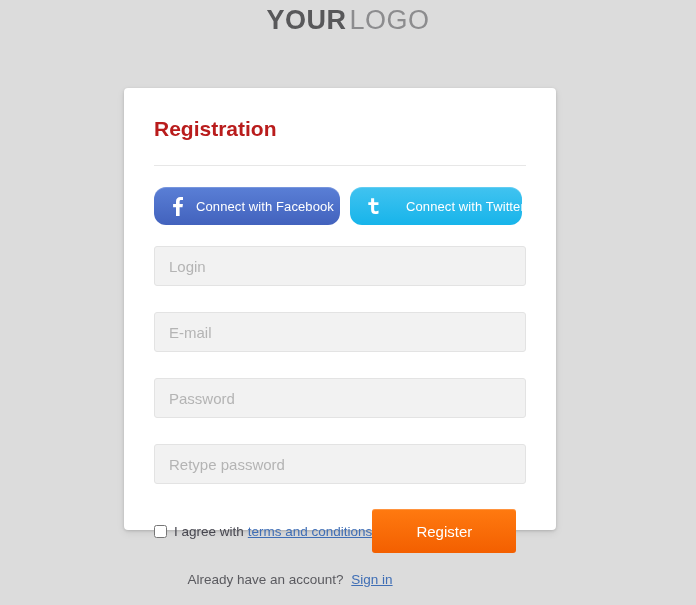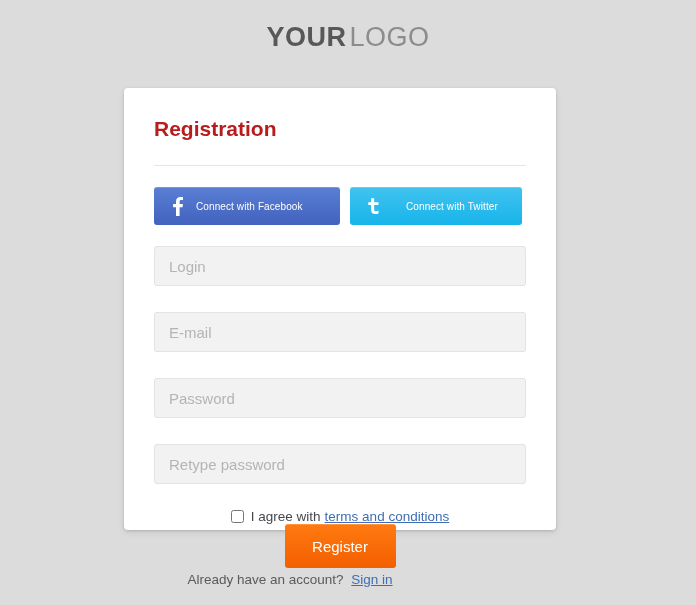--- a/index.html
+++ b/index.html
@@ -16,21 +16,21 @@
 
   .page {
     width: 696px;
     height: 605px;
     position: relative;
   }
 
   
   .logo {
     text-align: center;
-    padding-top: 21px;
+    padding-top: 4px;
     font-size: 27px;
     letter-spacing: 0.5px;
     line-height: 1.2;
     user-select: none;
   }
   .logo-your {
     font-weight: bold;
     color: #58585a;
   }
   .logo-logo {
@@ -72,24 +72,24 @@
   }
 
   
   .social-row {
     display: flex;
     gap: 10px;
     margin-top: 21px;
   }
   .btn-social {
     border: 0;
-    border-radius: 3px;
+    border-radius: 12px;
     color: #ffffff;
     font-family: "Liberation Sans", sans-serif;
-    font-size: 10px;
+    font-size: 13px;
     height: 38px;
     display: flex;
     align-items: center;
     padding: 0 14px;
     cursor: pointer;
     white-space: nowrap;
     box-shadow: inset 0 1px 0 rgba(255,255,255,0.18);
   }
   .btn-facebook {
     background: linear-gradient(to bottom, #5a7fd6 0%, #4262bd 100%);
@@ -135,21 +135,20 @@
     color: #b4b4b4;
     opacity: 1;
   }
   .field-first { margin-top: 21px; }
 
   
   .form-footer {
     display: flex;
     align-items: center;
     margin-top: 25px;
-    flex-direction: column;
   }
   .agree {
     display: flex;
     align-items: center;
     font-size: 13.5px;
     color: #46464f;
   }
   .checkbox {
     width: 13px;
     height: 13px;
@@ -163,21 +162,21 @@
     text-decoration: underline;
     cursor: pointer;
   }
   .btn-register {
     border: 0;
     border-radius: 3px;
     background: linear-gradient(to bottom, #ff7a10 0%, #f35f00 100%);
     color: #ffffff;
     font-family: "Liberation Sans", sans-serif;
     font-size: 15px;
-    width: 111px;
+    width: 144px;
     height: 44px;
     cursor: pointer;
     box-shadow: inset 0 1px 0 rgba(255,255,255,0.2);
   }
 
   
   .page-footer {
     position: absolute;
     left: 0;
     top: 572px;

